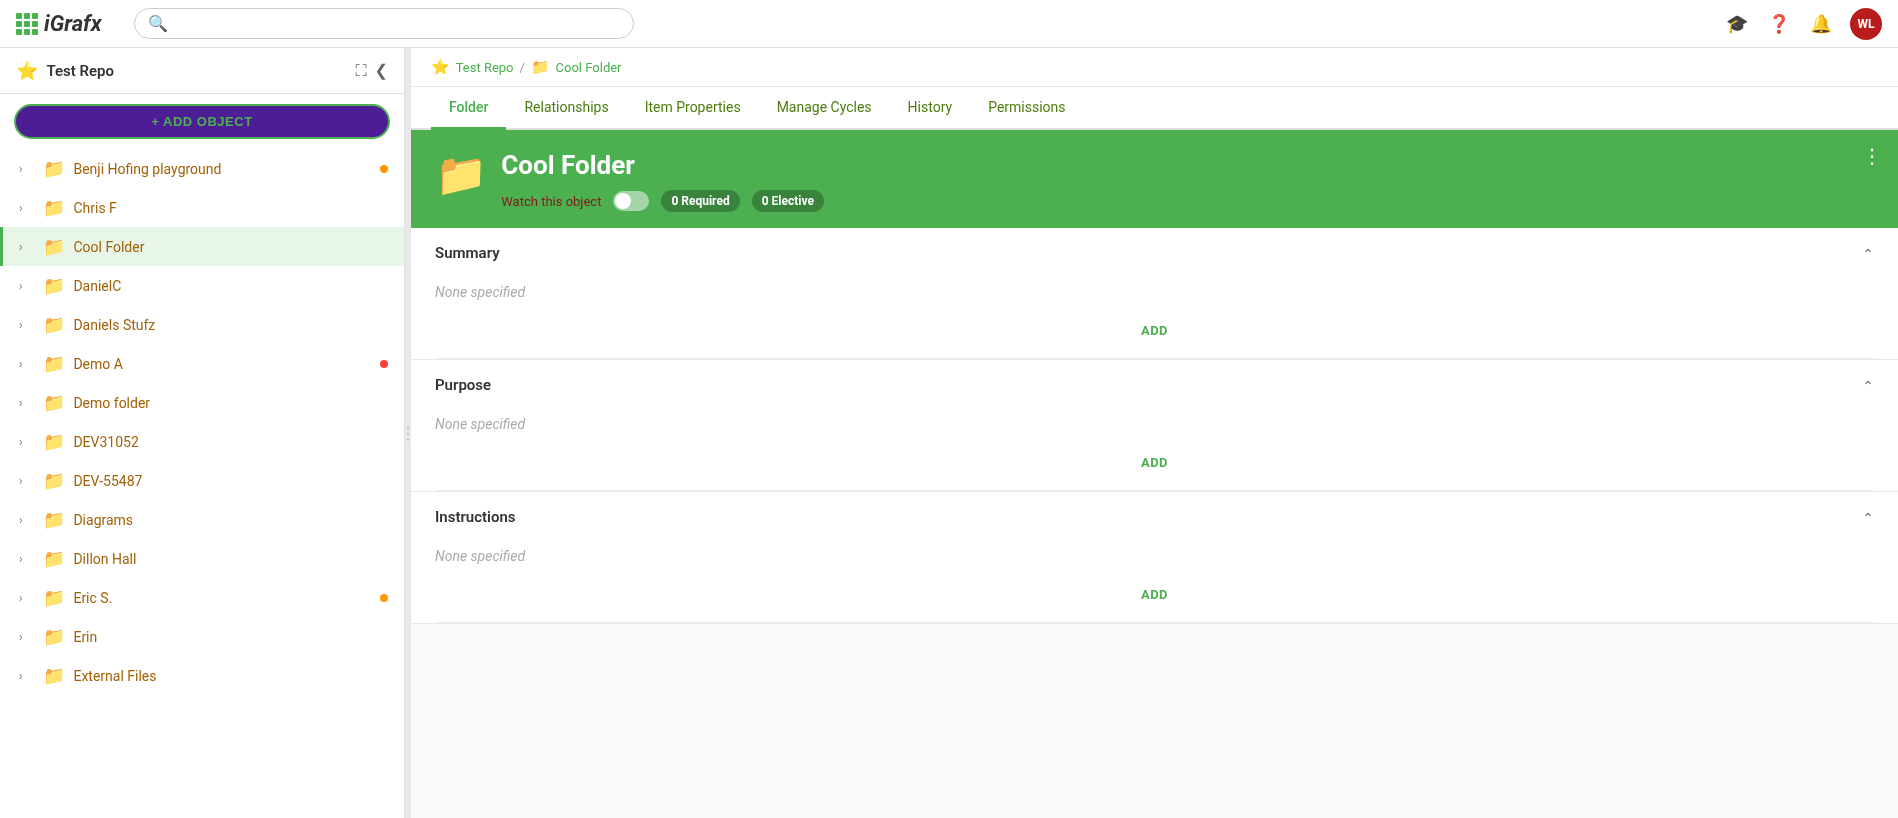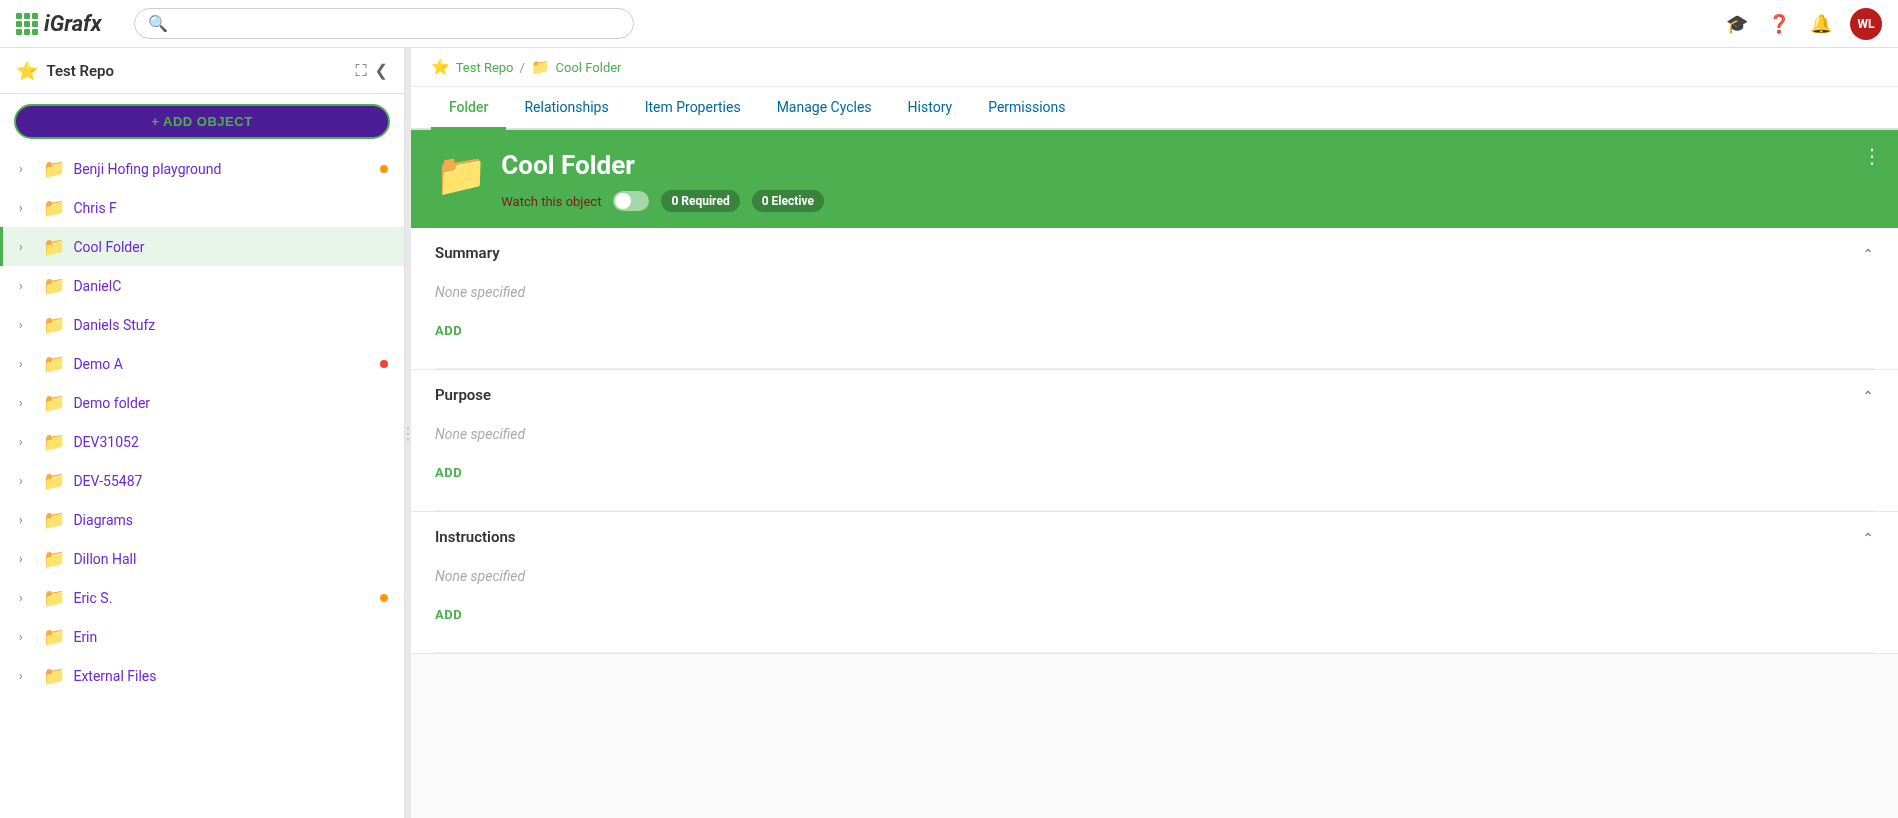--- a/index.html
+++ b/index.html
@@ -39,39 +39,39 @@
       letter-spacing: 0.5px;
     }
     .sidebar-list { overflow-y: auto; flex: 1; }
     .sidebar-item {
       display: flex; align-items: center; padding: 9px 16px; cursor: pointer; gap: 8px;
       border-left: 3px solid transparent;
     }
     .sidebar-item.active { background: #e8f5e9; border-left-color: #4caf50; }
     .sidebar-item .chevron { color: #777; font-size: 12px; margin-right: 2px; width: 14px; }
     .folder-icon { font-size: 18px; }
-    .item-label { font-size: 14px; color: #6d28d9; flex: 1; }
+    .item-label { font-size: 14px; color: #a16207; flex: 1; }
     .dot-badge { width: 8px; height: 8px; border-radius: 50%; background: #f44336; flex-shrink: 0; }
     .dot-badge.orange { background: #ff9800; }
     .divider-resize { width: 6px; background: #e8e8e8; cursor: col-resize; flex-shrink: 0; display: flex; align-items: center; justify-content: center; }
     .divider-resize::after { content: '⋮'; color: #bbb; font-size: 16px; }
 
     
     .content-area { flex: 1; display: flex; flex-direction: column; overflow: hidden; background: #fafafa; }
 
     
     .breadcrumb { display: flex; align-items: center; padding: 10px 20px; gap: 6px; background: #fff; border-bottom: 1px solid #e8e8e8; }
     .breadcrumb-item { font-size: 13px; color: #4caf50; cursor: pointer; display: flex; align-items: center; gap: 4px; }
     .breadcrumb-sep { color: #999; font-size: 13px; }
     .breadcrumb-current { font-size: 13px; color: #4caf50; cursor: pointer; display: flex; align-items: center; gap: 4px; }
 
     
     .tabs { display: flex; background: #fff; border-bottom: 2px solid #e0e0e0; padding: 0 20px; }
     .tab {
-      padding: 12px 18px; font-size: 14px; color: #0369a1; cursor: pointer;
+      padding: 12px 18px; font-size: 14px; color: #4d7c0f; cursor: pointer;
       border-bottom: 3px solid transparent; margin-bottom: -2px; white-space: nowrap;
     }
     .tab.active { color: #4caf50; border-bottom-color: #4caf50; font-weight: 500; }
 
     
     .content-body { flex: 1; overflow-y: auto; }
 
     
     .object-banner {
       background: #4caf50; color: #fff; padding: 20px 24px 16px;
@@ -90,21 +90,21 @@
     }
     .banner-more { position: absolute; top: 14px; right: 16px; color: #fff; font-size: 20px; cursor: pointer; }
 
     
     .section { background: #fff; border-bottom: 1px solid #e8e8e8; }
     .section-header { display: flex; align-items: flex-end; justify-content: space-between; padding: 16px 24px; cursor: pointer; }
     .section-title { font-size: 15px; font-weight: 600; color: #333; }
     .section-chevron { color: #777; font-size: 14px; }
     .section-content { padding: 4px 24px 16px; }
     .none-specified { font-size: 14px; color: #aaa; font-style: italic; }
-    .section-add { display: flex; justify-content: flex-start; padding: 6px 24px 30px; }
+    .section-add { display: flex; justify-content: center; padding: 6px 24px 20px; }
     .add-link { color: #4caf50; font-size: 13px; font-weight: 700; cursor: pointer; letter-spacing: 0.5px; }
     .section-divider { border: none; border-top: 1px solid #eee; margin: 0 24px; }
   </style>
 </head>
 <body>
 
 <nav class="top-nav">
   <div class="app-logo">
     <div class="logo-grid">
       <div class="logo-dot"></div>

